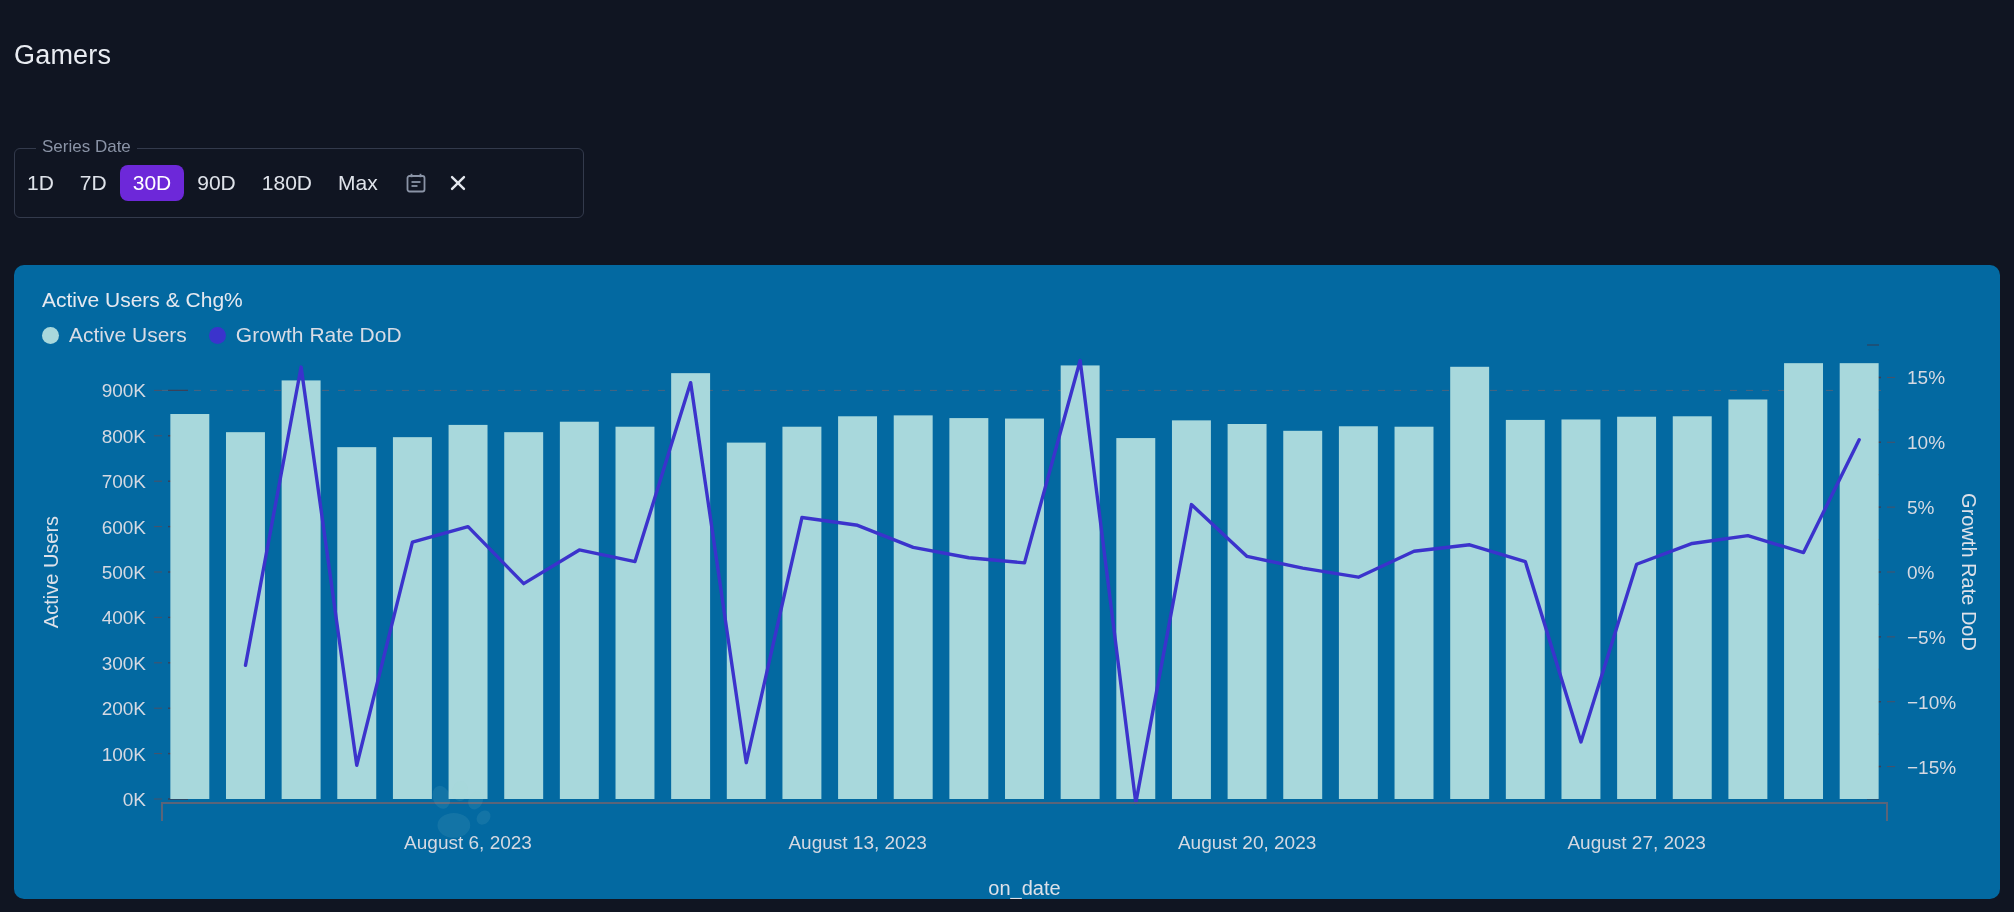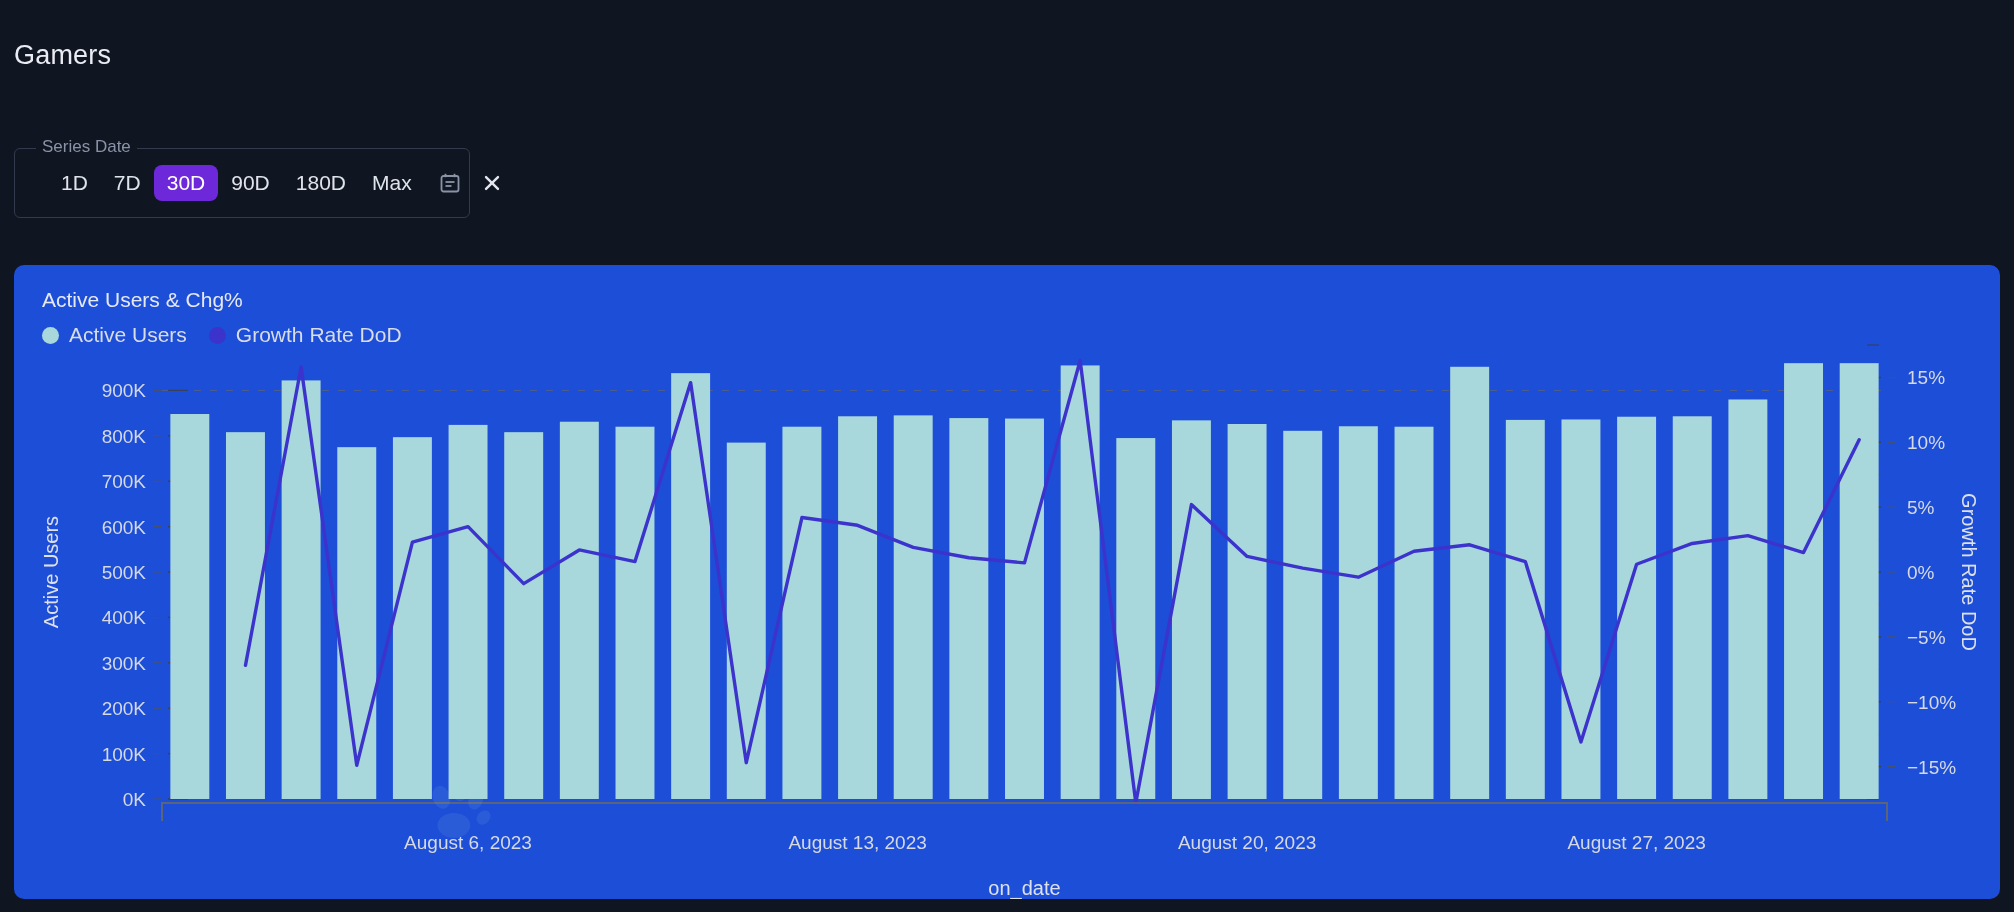--- a/index.html
+++ b/index.html
@@ -24,21 +24,21 @@
     font-size: 27px;
     color: #e9ecf2;
     letter-spacing: .2px;
     font-weight: 400;
   }
 
   
   .filter-wrap {
     position: absolute;
     left: 14px; top: 148px;
-    width: 456px; height: 70px;
+    width: 570px; height: 70px;
   }
   .filter-fieldset {
     position: absolute; inset: 0;
     border: 1px solid #333a4c;
     border-radius: 6px;
     background: transparent;
   }
   .filter-legend {
     position: absolute;
     left: 22px; top: -11px;
@@ -47,21 +47,20 @@
     color: #8a93a6;
     font-size: 17px;
   }
   .filter-row {
     position: absolute;
     left: 0; top: 0;
     height: 100%;
     display: flex;
     align-items: center;
     gap: 0px;
-    padding-left: 34px;
   }
   .range-btn {
     color: #dfe3ea;
     font-size: 21px;
     padding: 6px 13px;
     border-radius: 8px;
     cursor: pointer;
     white-space: nowrap;
     line-height: 1.1;
   }
@@ -77,21 +76,21 @@
     cursor: pointer;
     margin-left: 8px;
   }
   .icon-btn svg { display: block; }
 
   
   .chart-card {
     position: absolute;
     left: 14px; top: 265px;
     width: 1986px; height: 634px;
-    background: #1d4ed8;
+    background: #0369a1;
     border-radius: 10px;
     overflow: hidden;
   }
   .chart-title {
     position: absolute;
     left: 28px; top: 23px;
     font-size: 21px;
     color: #e6e9f0;
   }
   .legend {

